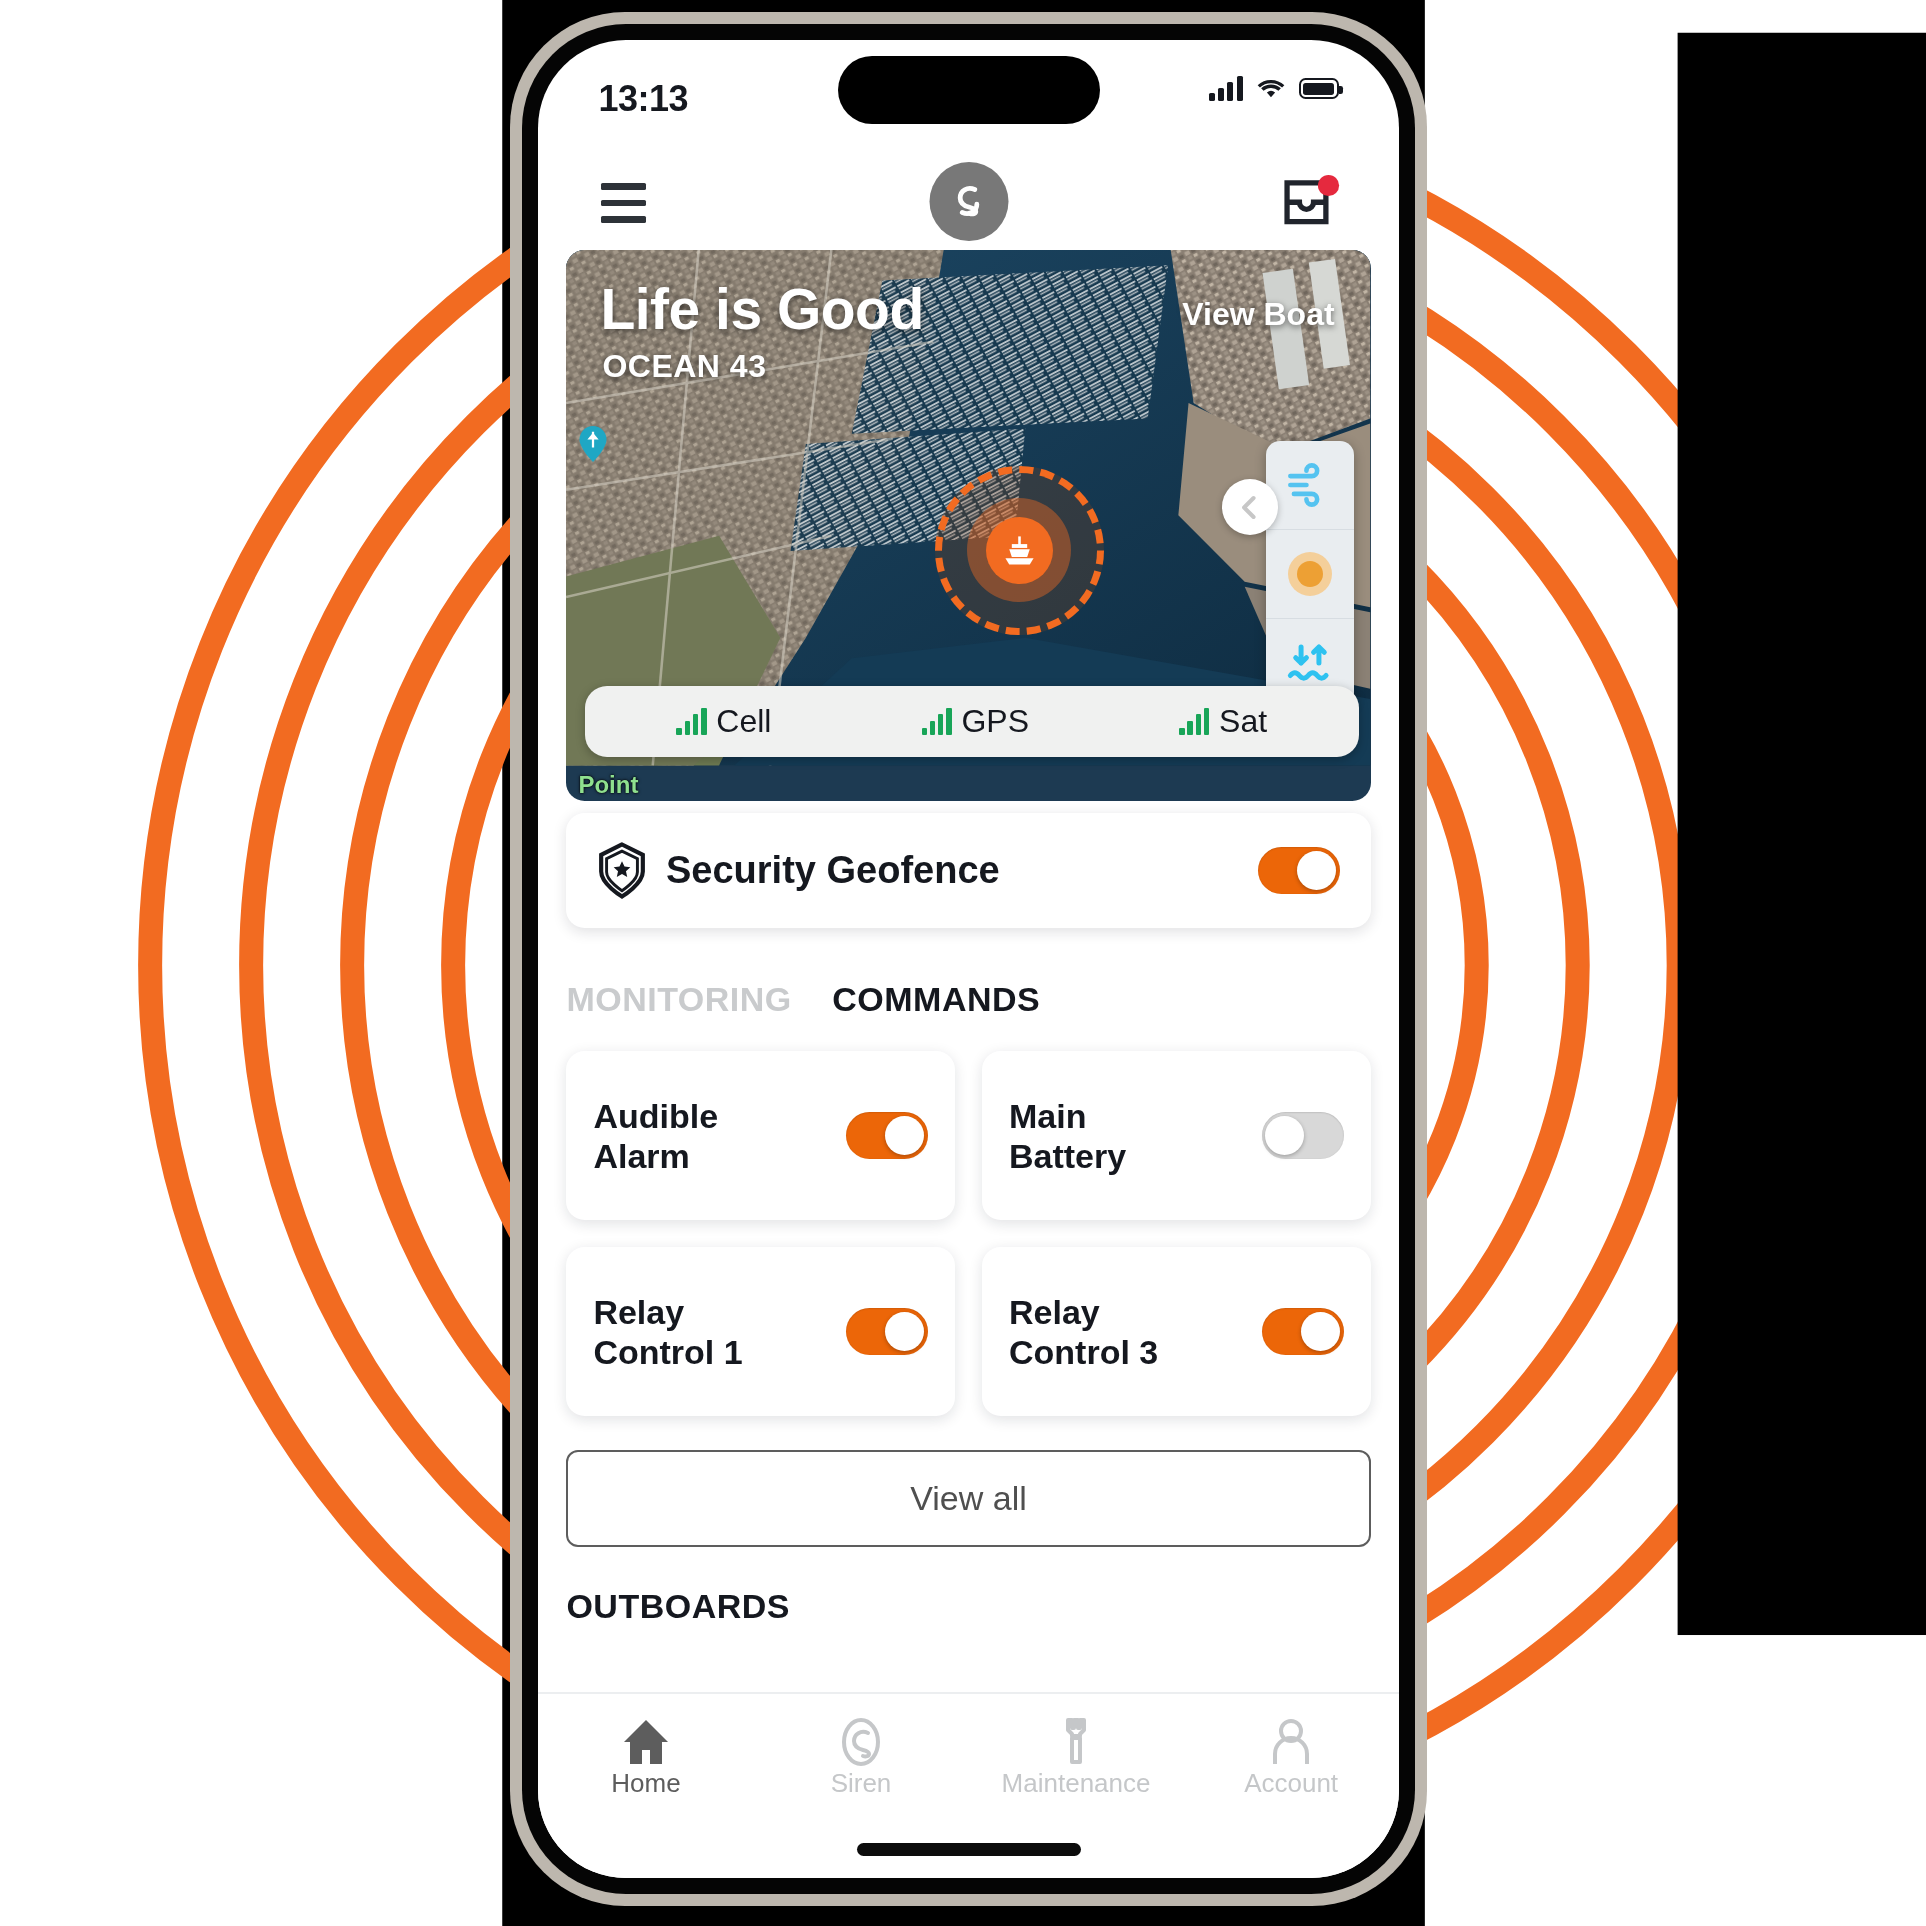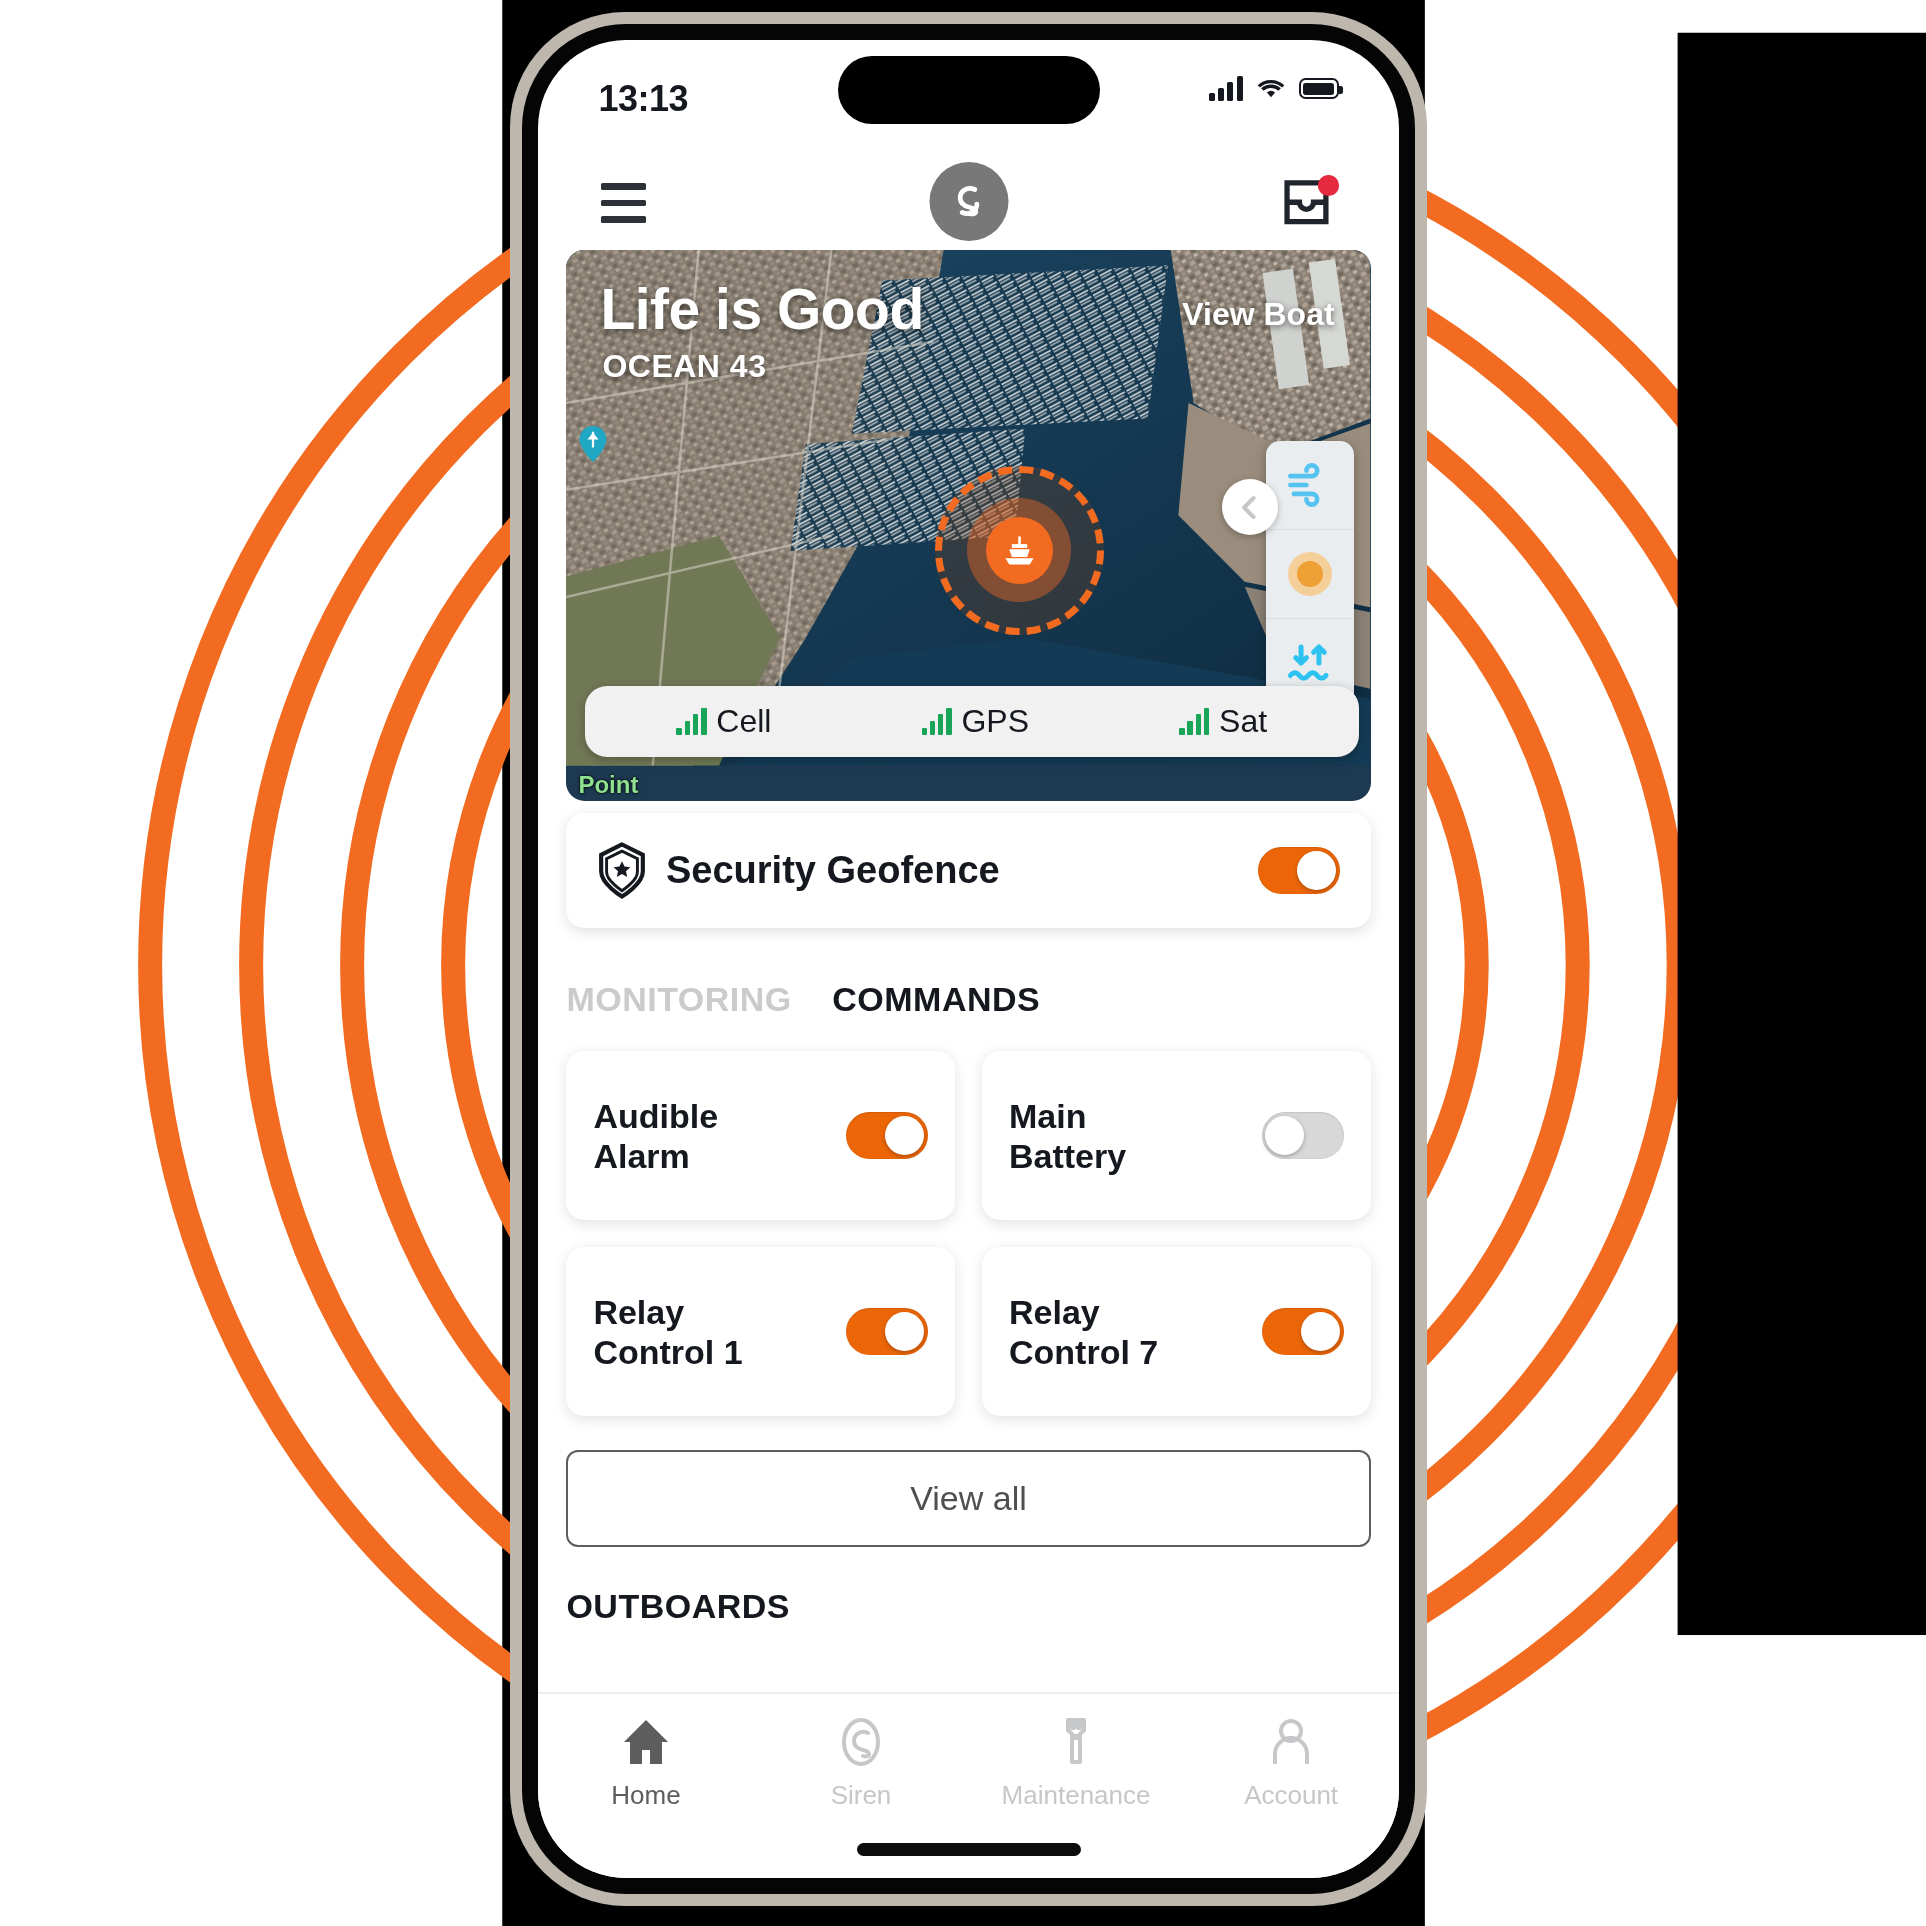--- a/index.html
+++ b/index.html
@@ -214,21 +214,21 @@
   #outboards{
     margin:40px 28px 0;font-size:34px;font-weight:800;color:#15181f;letter-spacing:0.5px;
   }
   
   #bottomnav{
     position:absolute;left:0;right:0;bottom:0;height:186px;background:#fff;
     border-top:2.2px solid #eceef0;
     display:flex;align-items:flex-start;padding-top:22px;box-sizing:border-box;
   }
   .navitem{
-    flex:1;display:flex;flex-direction:column;align-items:center;gap:12px;cursor:pointer;justify-content:space-between;
+    flex:1;display:flex;flex-direction:column;align-items:center;gap:0;cursor:pointer;justify-content:space-between;
   }
   .navitem .navlabel{font-size:26px;}
   .navitem.active .navlabel{color:#5d5d5d;font-weight:500;}
   .navitem.inactive .navlabel{color:#c5c7c9;}
   #homeindicator{
     position:absolute;left:50%;transform:translateX(-50%);bottom:22px;
     width:224px;height:13px;border-radius:7.6px;background:#0c0c0c;
   }
 </style>
 </head>
@@ -459,21 +459,21 @@
               <span class="knob"></span>
             </span>
       </div>
       <div class="cmdcard">
         <span class="cmdlabel">Relay Control 1</span>
         <span class="toggle on">
               <span class="knob"></span>
             </span>
       </div>
       <div class="cmdcard">
-        <span class="cmdlabel">Relay Control 7</span>
+        <span class="cmdlabel">Relay Control 3</span>
         <span class="toggle on">
               <span class="knob"></span>
             </span>
       </div>
     </div>
 
     <div id="viewall">View all</div>
     <div id="outboards">OUTBOARDS</div>
 
     <div id="bottomnav">

